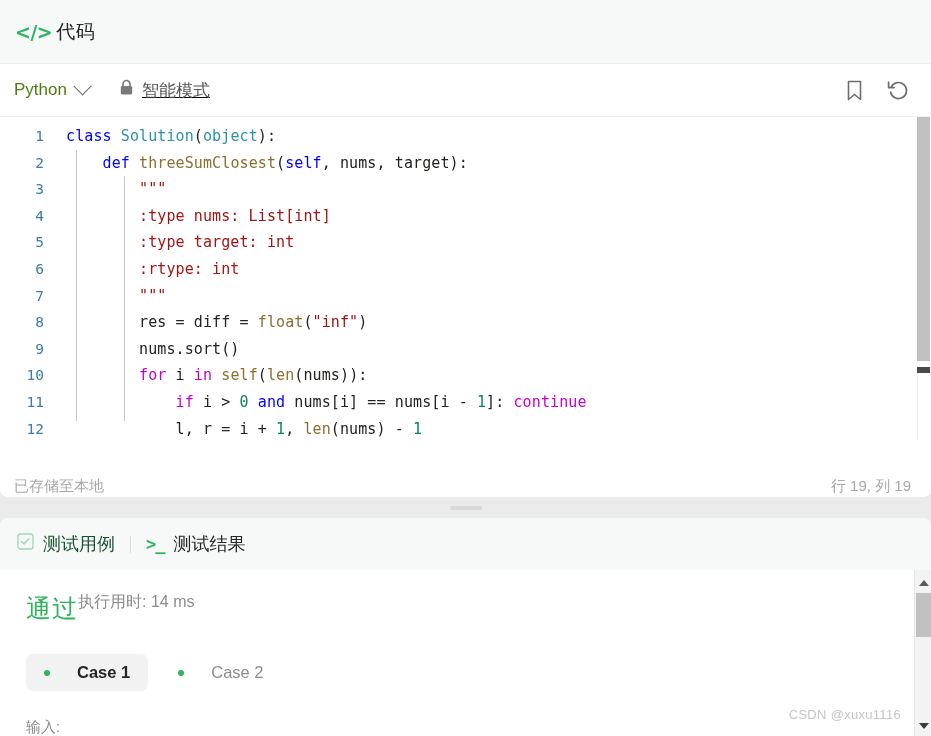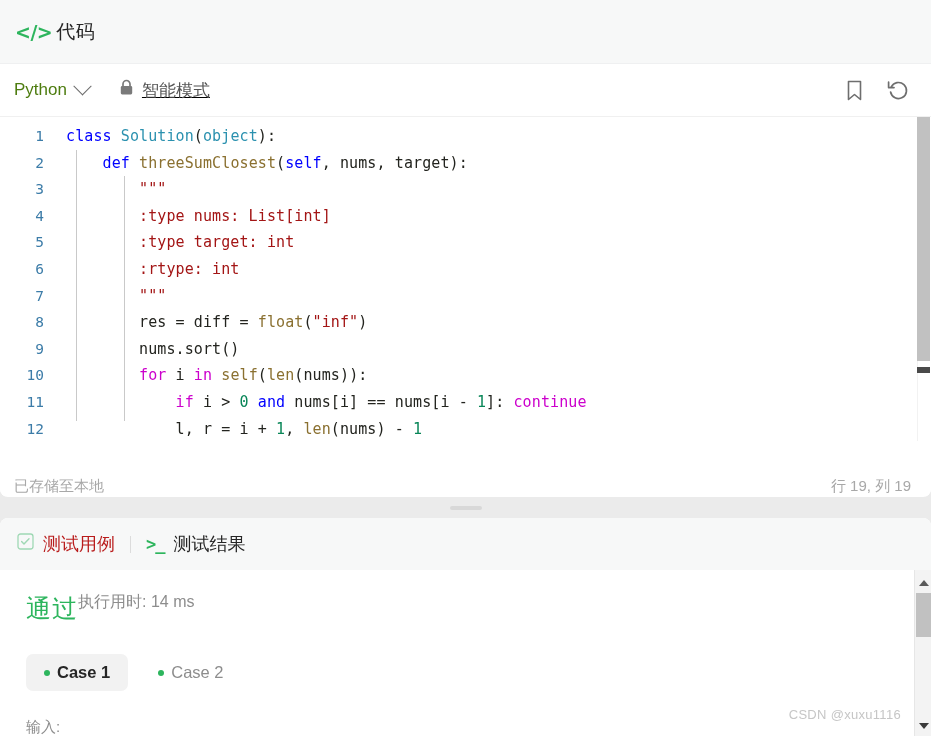--- a/index.html
+++ b/index.html
@@ -232,21 +232,21 @@
     padding-left: 17px;
     gap: 0;
   }
   .rtab {
     display: flex;
     align-items: center;
     gap: 9px;
     cursor: pointer;
     font-size: 18px;
   }
-  .rtab.inactive .rtab-label { color: #b91c1c; }
+  .rtab.inactive .rtab-label { color: #14532d; }
   .rtab.active   .rtab-label { color: #262626; }
   .tab-sep {
     width: 1px; height: 17px;
     background: #dcdcdc;
     margin: 0 15px;
   }
   .term-glyph {
     color: #2db55d;
     font-family: "DejaVu Sans Mono", monospace;
     font-size: 17px;
@@ -277,21 +277,21 @@
 
   .case-row {
     display: flex;
     align-items: center;
     gap: 12px;
     margin-top: 29px;
   }
   .case-pill {
     display: flex;
     align-items: center;
-    gap: 7px;
+    gap: 27px;
     padding: 9px 18px;
     border-radius: 7px;
     font-size: 16.5px;
     cursor: pointer;
   }
   .case-pill.sel {
     background: #f2f2f2;
     color: #262626;
     font-weight: 600;
   }

